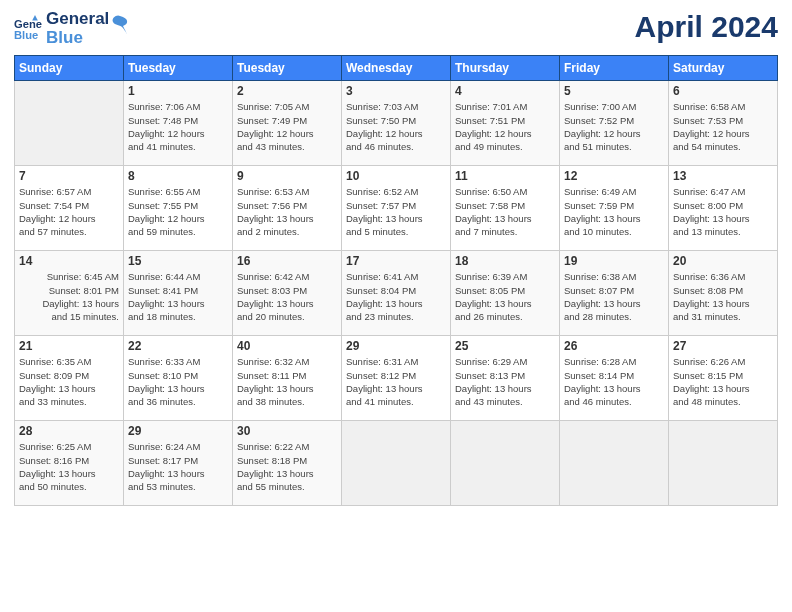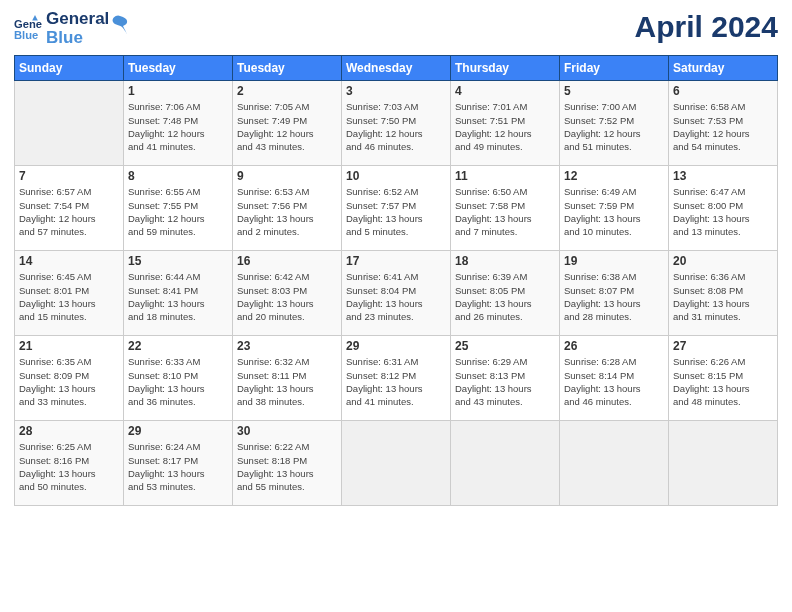--- a/index.html
+++ b/index.html
@@ -218,21 +218,21 @@
             <span class="day-num">13</span>
             <div class="day-info" style="white-space: pre-line;">Sunrise: 6:47 AM
 Sunset: 8:00 PM
 Daylight: 13 hours
 and 13 minutes.</div>
           </td>
         </tr>
         <tr>
           <td>
             <span class="day-num">14</span>
-            <div class="day-info" style="white-space: pre-line;">Sunrise: 6:45 AM
+            <div class="day-info" style="white-space: pre-line; text-align: right;">Sunrise: 6:45 AM
 Sunset: 8:01 PM
 Daylight: 13 hours
 and 15 minutes.</div>
           </td>
           <td>
             <span class="day-num">15</span>
             <div class="day-info" style="white-space: pre-line;">Sunrise: 6:44 AM
 Sunset: 8:41 PM
 Daylight: 13 hours
 and 18 minutes.</div>
@@ -282,21 +282,21 @@
 and 33 minutes.</div>
           </td>
           <td>
             <span class="day-num">22</span>
             <div class="day-info" style="white-space: pre-line;">Sunrise: 6:33 AM
 Sunset: 8:10 PM
 Daylight: 13 hours
 and 36 minutes.</div>
           </td>
           <td>
-            <span class="day-num">23</span>
+            <span class="day-num">40</span>
             <div class="day-info" style="white-space: pre-line;">Sunrise: 6:32 AM
 Sunset: 8:11 PM
 Daylight: 13 hours
 and 38 minutes.</div>
           </td>
           <td>
             <span class="day-num">29</span>
             <div class="day-info" style="white-space: pre-line;">Sunrise: 6:31 AM
 Sunset: 8:12 PM
 Daylight: 13 hours

